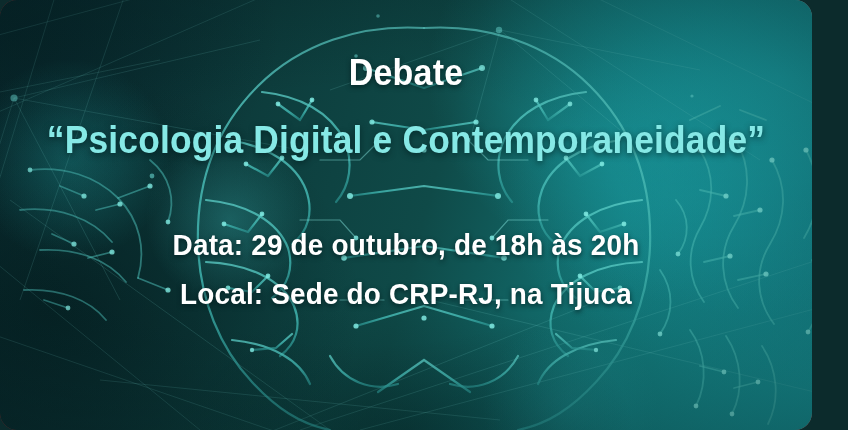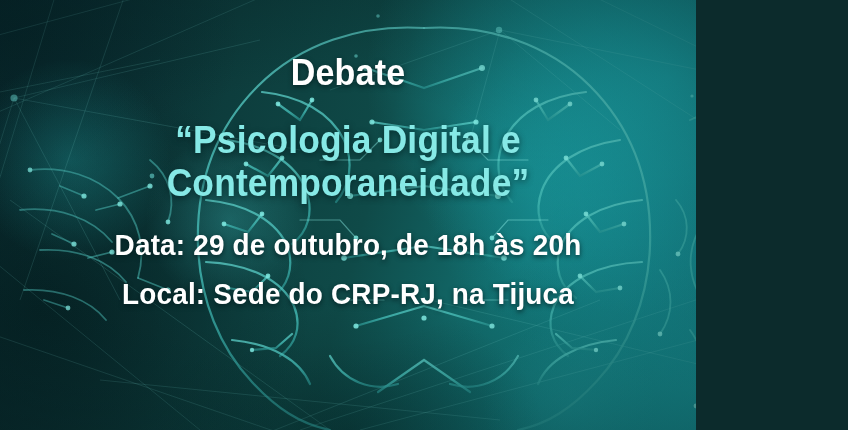--- a/index.html
+++ b/index.html
@@ -2,25 +2,26 @@
 <html><head>
 <meta charset="utf-8">
 <style>
   html, body {
     margin: 0;
     padding: 0;
     background: #0c2b2c;
   }
   .banner {
     position: relative;
-    width: 696px;
+    width: 812px;
     height: 430px;
     overflow: hidden;
     font-family: "Liberation Sans", sans-serif;
     background: #b91c1c;
+    border-radius: 17px;
   }
 
   
   .bg-base {
     position: absolute;
     inset: 0;
     background:
       radial-gradient(ellipse 70% 90% at 96% 18%, #1ba3a8 0%, rgba(27,163,168,0) 62%),
       radial-gradient(ellipse 60% 70% at 100% 45%, #15888f 0%, rgba(21,136,143,0) 65%),
       linear-gradient(105deg, #0a2b30 0%, #0d3c3c 30%, #0f4a48 52%, #137b7c 78%, #1aa0a4 100%);

